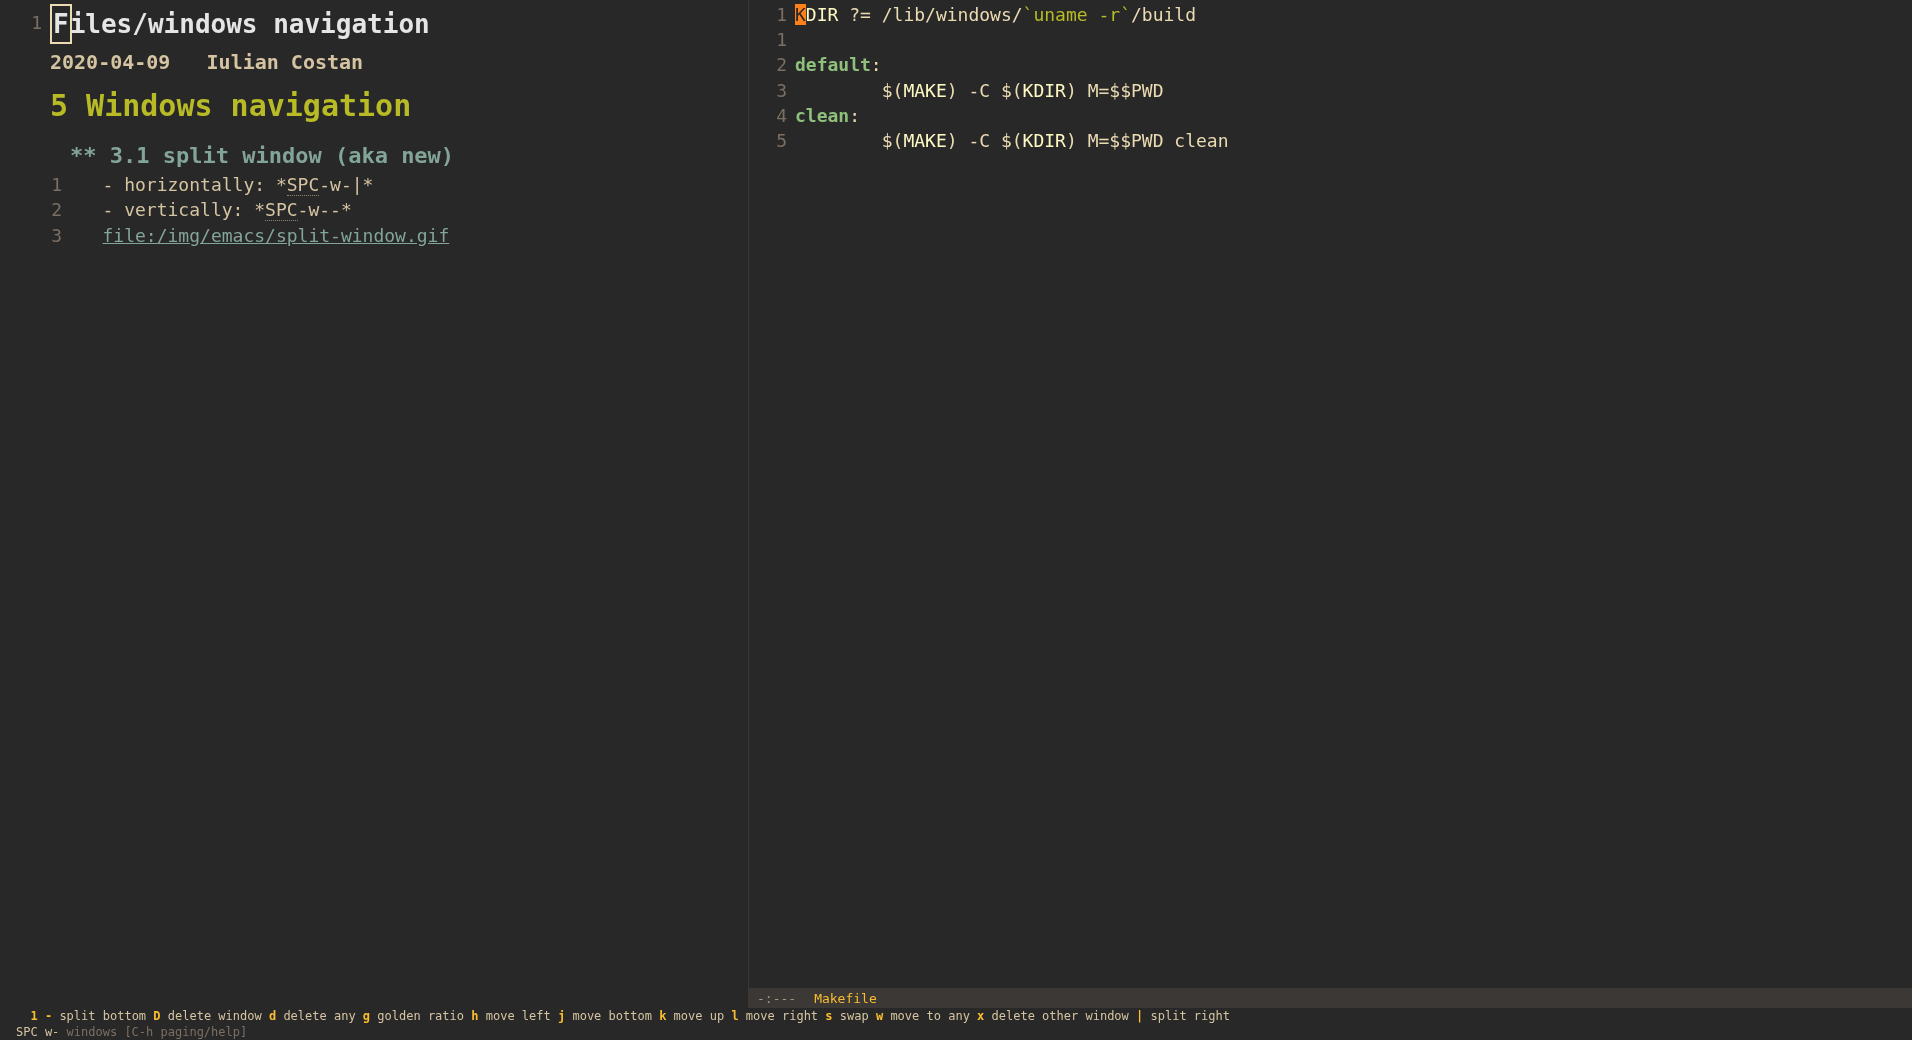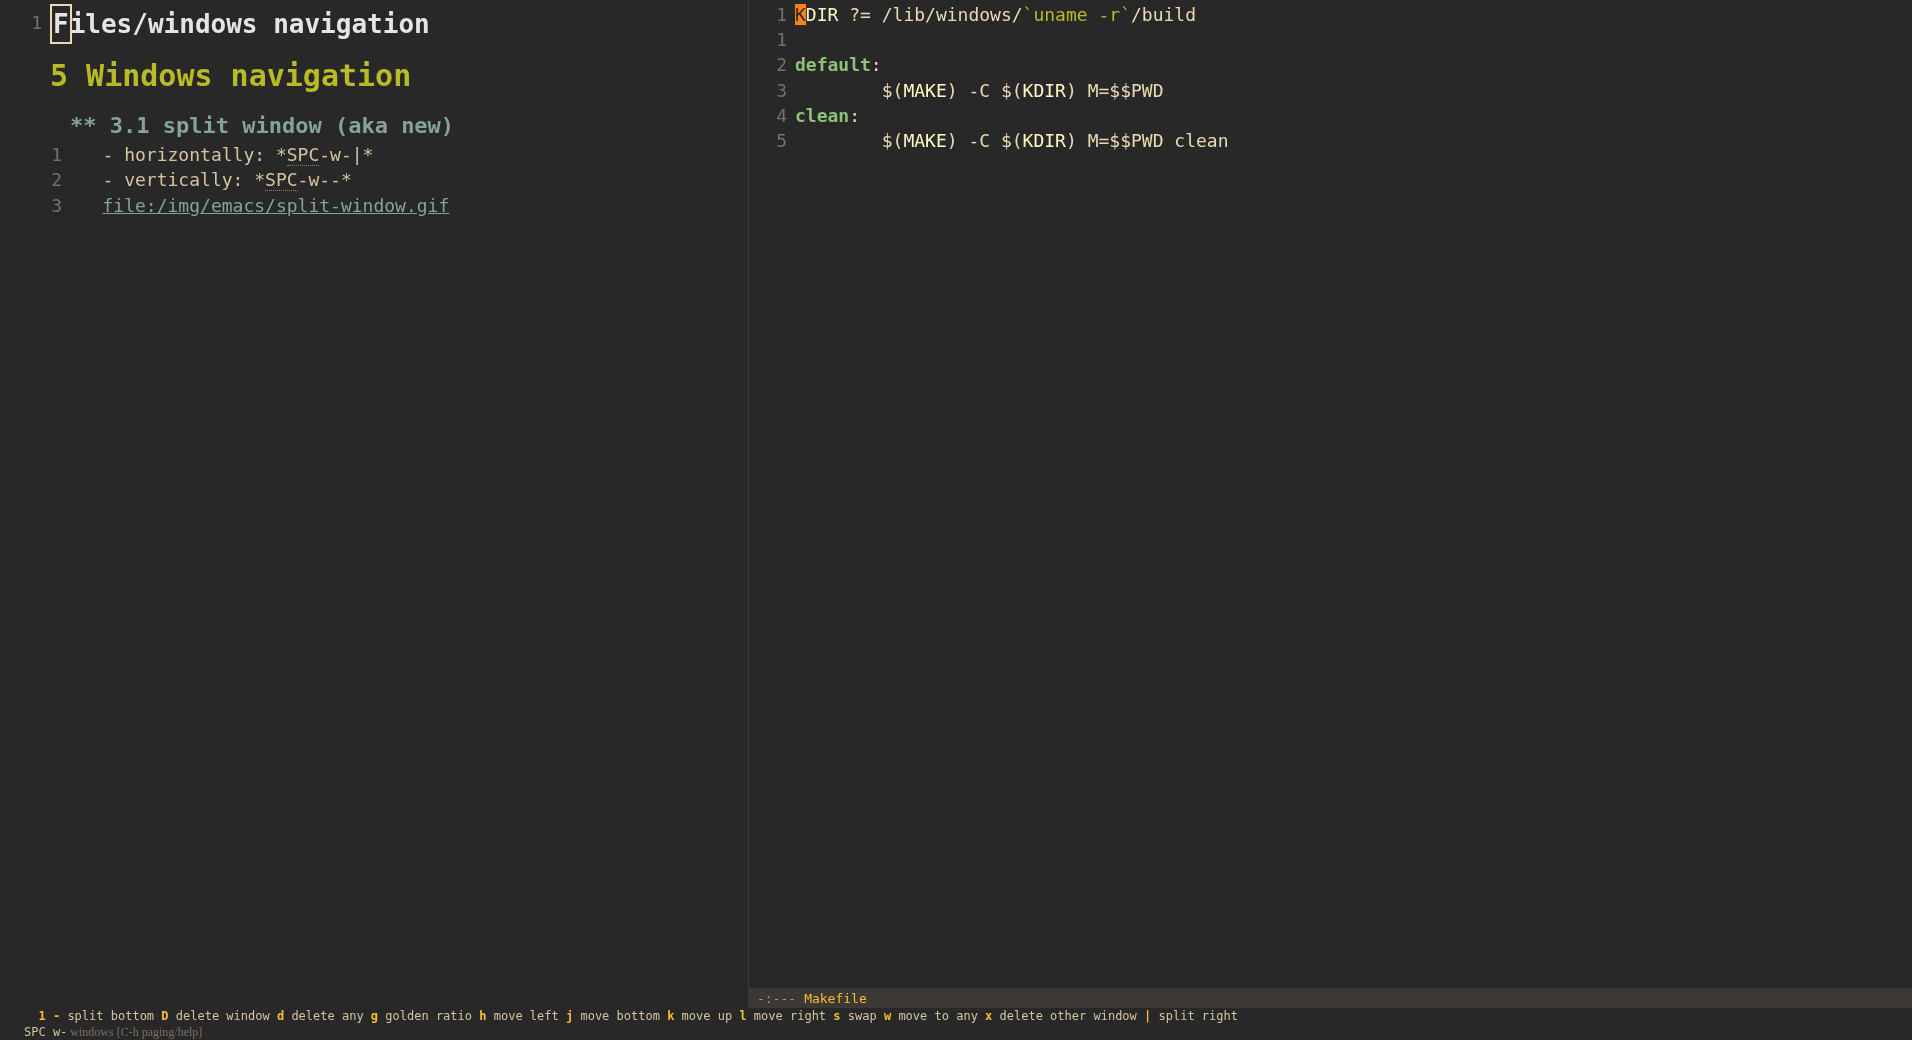--- a/index.html
+++ b/index.html
@@ -117,47 +117,48 @@
 .string-olive { color: #b8bb26; }
 .modeline-right {
   background: #3c3836;
   color: #a89984;
   font-size: 13px;
   padding: 2px 8px;
   height: 20px;
   display: flex;
   align-items: center;
 }
-.modeline-right .fname { color: #fabd2f; margin-left: 8px; }
+.modeline-right .fname { color: #fabd2f; margin-left: 18px; }
 .spacer { flex: 1; }
 .bottom {
   height: 32px;
   background: #282828;
   color: #928374;
   font-size: 12px;
-  padding: 1px 24px;
+  padding: 1px 16px;
   line-height: 1.3;
 }
 .bottom .k { color: #fabd2f; font-weight: bold; }
 .bottom .t { color: #d5c4a1; }
-.bottom .dim { color: #7c6f64; font-family: Liberation Serif, serif; }
+.bottom .dim { color: #7c6f64; }
 .bottom-line { white-space: pre; }
 .left-body { padding-top: 4px; }
 .right-body { padding-top: 2px; }
 </style>
 </head>
 <body>
 
 <div class="panes">
   <div class="pane-left">
     <div class="left-body">
       <div class="line title-line">
         <div class="gutter">1</div>
         <div class="content"><span class="cursor-box">F</span><span>iles/windows navigation</span></div>
       </div>
+      <div class="meta-line"><span>2020-04-09</span>&nbsp;&nbsp;&nbsp;<span>Iulian Costan</span></div>
       <div class="h1-green">5 Windows navigation</div>
       <div class="line body-line">
         <div class="gutter-sm"></div>
         <div class="content"><span class="h2-cyan">** 3.1 split window (aka new)</span></div>
       </div>
       <div id="left-lines">
           <div class="line body-line">
             <div class="gutter-sm">1</div>
             <div class="content"><span>   - horizontally: *</span><span class="dotted">SPC</span><span>-w-|*</span></div>
           </div>

